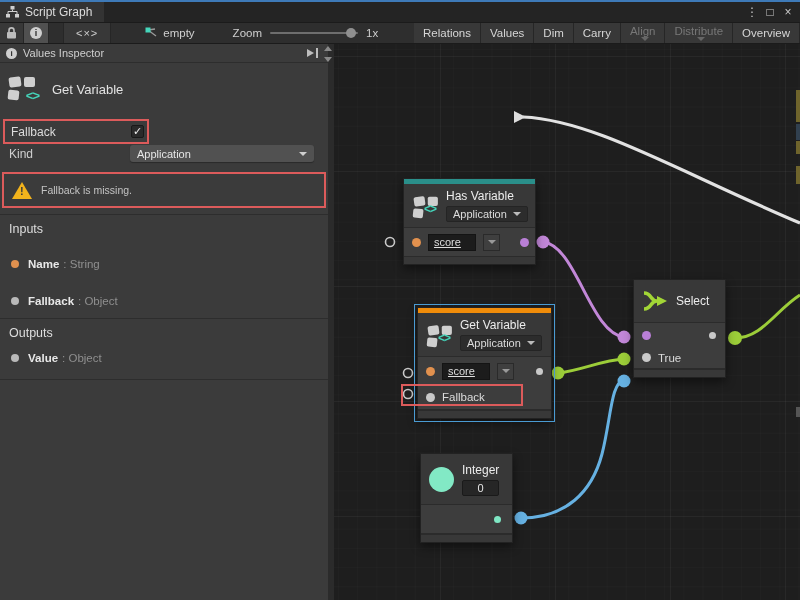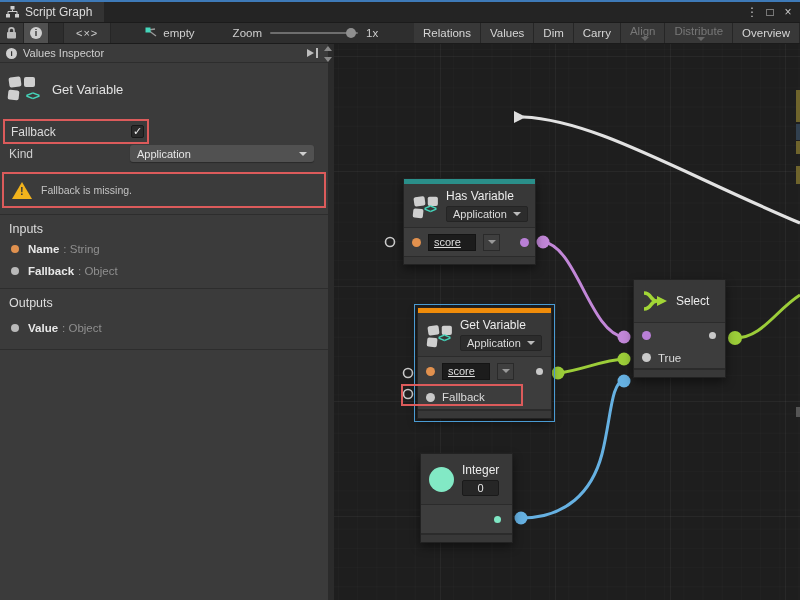--- a/index.html
+++ b/index.html
@@ -62,21 +62,21 @@
   .dropdown { flex:1; height:17px; background:#515151; border-radius:3px; display:flex; align-items:center; padding:0 7px; font-size:11px; color:#e6e6e6; box-shadow:0 1px 1px rgba(0,0,0,.3); }
   .dropdown .caret { margin-left:auto; border-top-color:#cfcfcf; }
 
   .warn-box { margin:9px 2px 0 2px; height:36px; display:flex; align-items:center; gap:9px; padding:4px 8px; }
   .warn-tri { position:relative; width:0; height:0; border-left:10px solid transparent; border-right:10px solid transparent; border-bottom:17px solid #f2b31c; }
   .warn-tri::after { content:"!"; position:absolute; left:-2px; top:3px; color:#3a3a3a; font-weight:bold; font-size:11px; }
   .warn-text { font-size:10.5px; color:#c3c3c3; }
 
   .divider { height:1px; background:#2d2d2d; margin-top:6px; }
   .section-title { padding:7px 0 2px 9px; font-size:12.5px; color:#dedede; }
-  .port-row { display:flex; align-items:center; gap:9px; padding:5px 0 5px 11px; font-size:11.5px; }
+  .port-row { display:flex; align-items:center; gap:9px; padding:5px 0 5px 11px; font-size:11.5px;margin-top:15px; }
   .pdot { width:8px; height:8px; border-radius:50%; flex:0 0 auto; }
   .pdot.orange { background:#e0914f; }
   .pdot.gray { background:#b9b9b9; }
   .pname { font-weight:bold; color:#e8e8e8; }
   .ptype { color:#8f8f8f; }
 
   
   .canvas { position:absolute; left:334px; top:44px; width:466px; height:556px;
     background-color:#1e1e1e;
     background-image:

